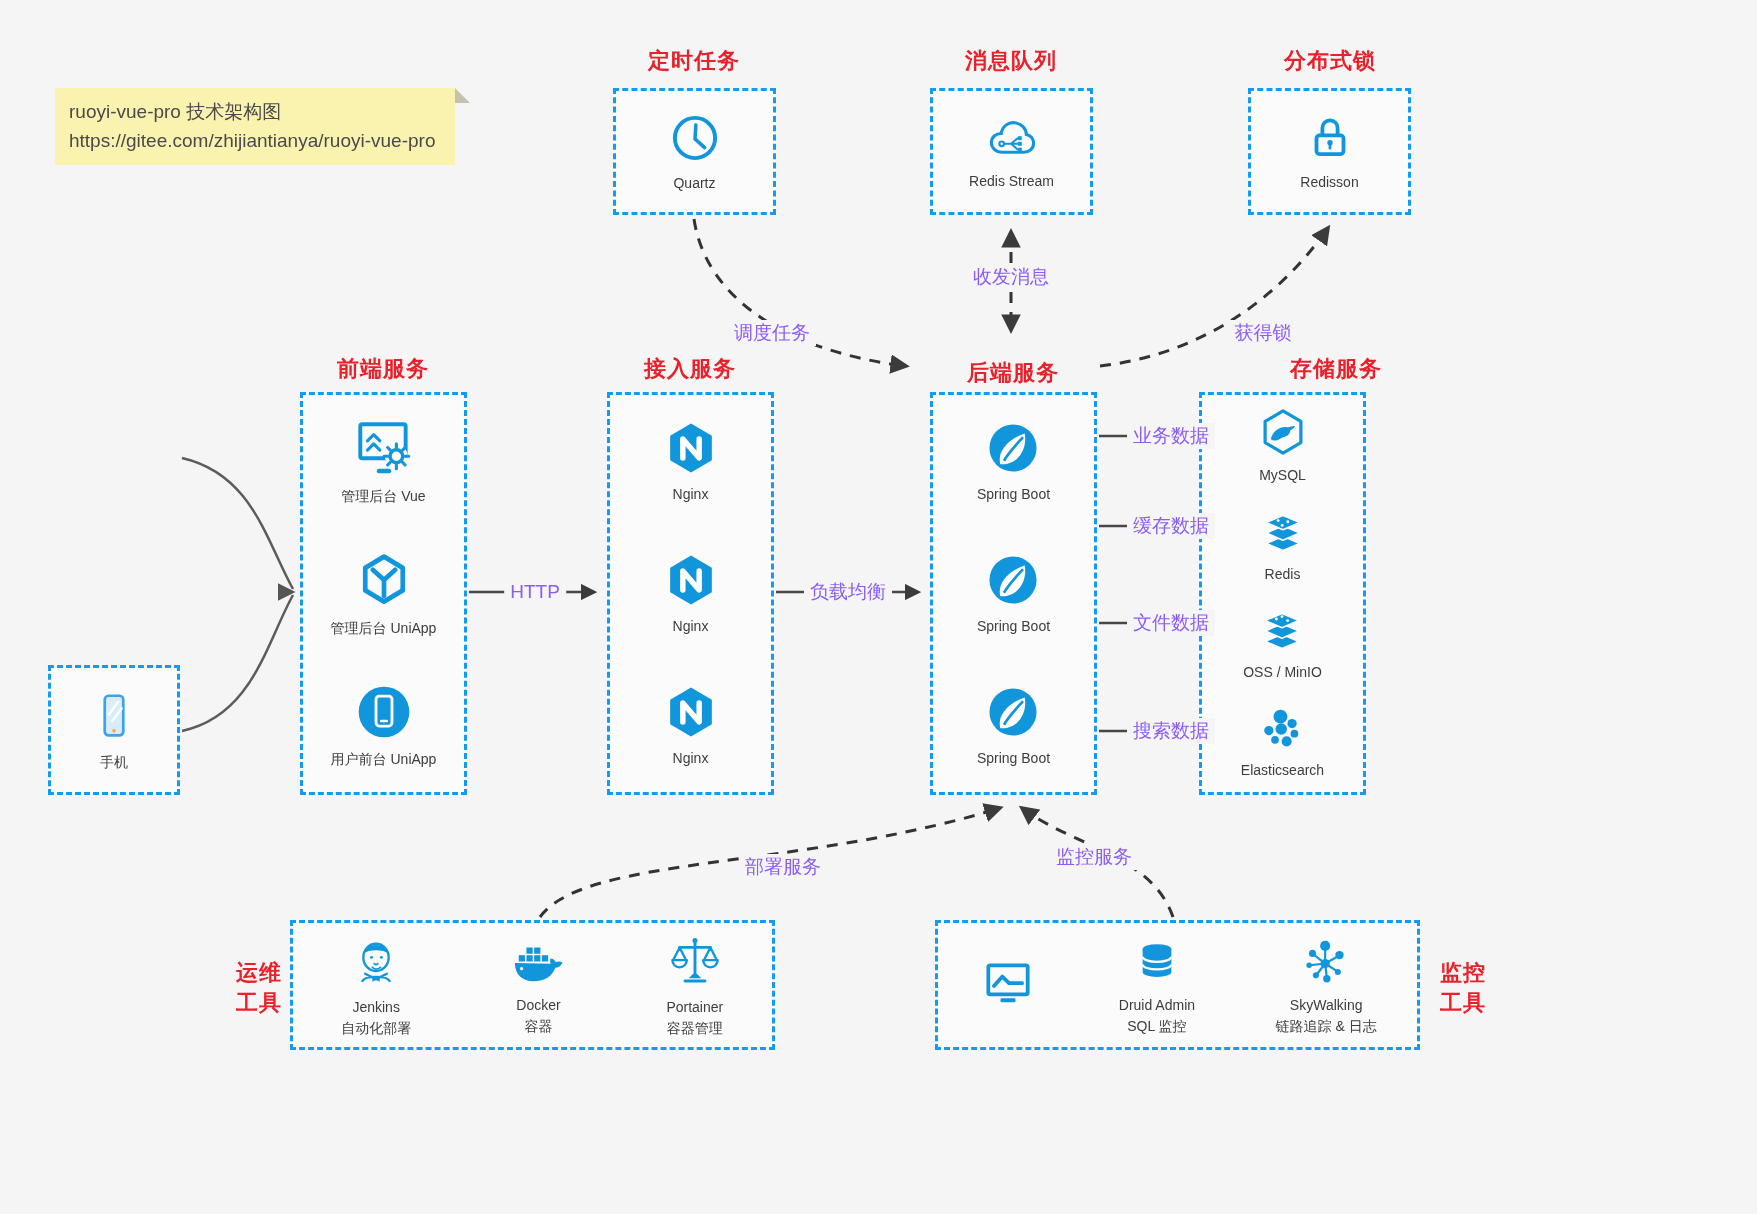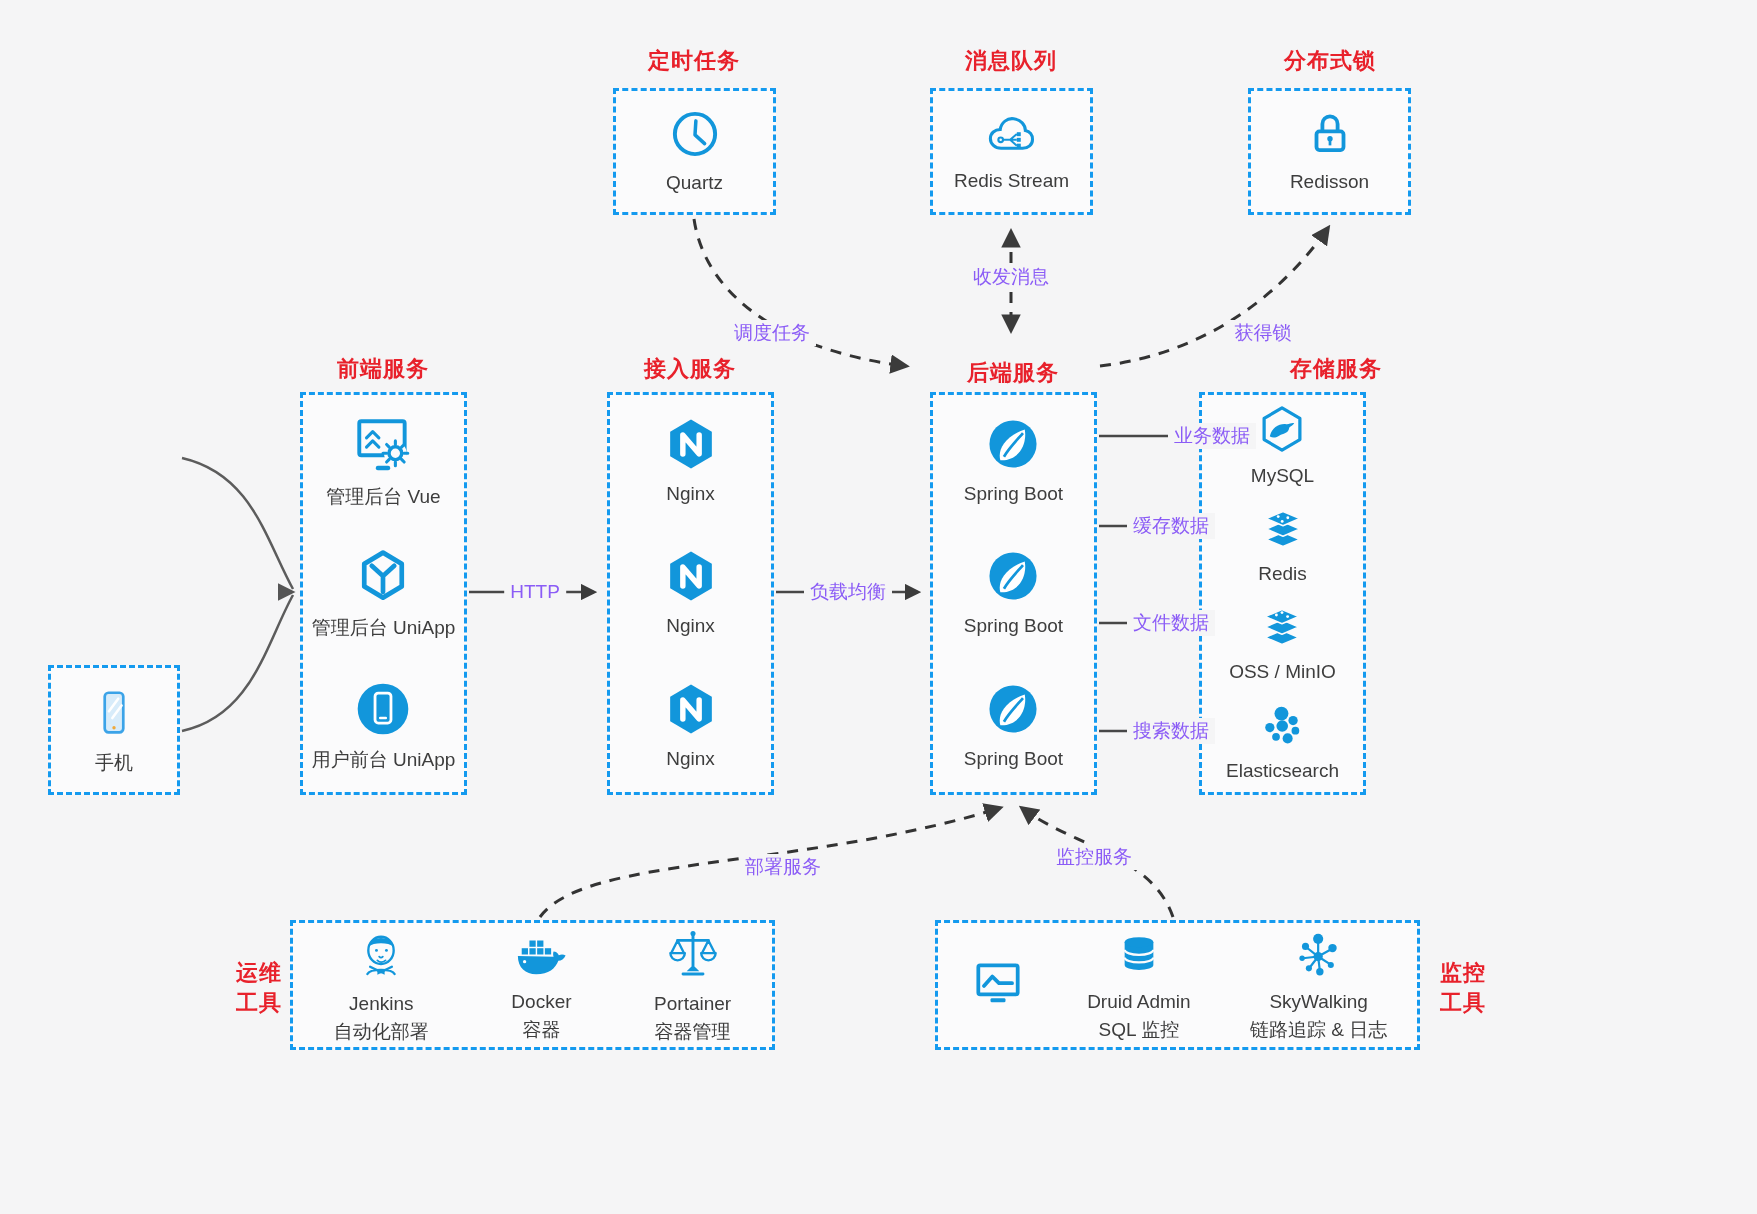--- a/index.html
+++ b/index.html
@@ -31,21 +31,21 @@
     line-height:1.35;text-align:center;letter-spacing:1px;
   }
   
   .box{
     position:absolute;border:3px dashed #149aef;background:#fbfbfc;
     display:flex;flex-direction:column;align-items:center;justify-content:space-around;
     box-sizing:border-box;
   }
   .box.row{flex-direction:row;}
   .node{display:flex;flex-direction:column;align-items:center;gap:7px;}
-  .node-label{font-size:19px;color:#3d3d3d;white-space:nowrap;text-align:center;line-height:1.45;}
+  .node-label{font-size:14px;color:#3d3d3d;white-space:nowrap;text-align:center;line-height:1.45;}
   .icon{display:block;}
   
   .elabel{
     position:absolute;transform:translate(-50%,-50%);
     background:#f5f5f6;padding:0 6px;font-size:19px;color:#8b5cf6;white-space:nowrap;
   }
 </style>
 </head>
 <body>
 
@@ -73,20 +73,25 @@
     <path d="M1099,623 H1238" fill="none" stroke="#474747" stroke-width="2.5" marker-end="url(#ah)"></path>
     <path d="M1099,731 H1238" fill="none" stroke="#474747" stroke-width="2.5" marker-end="url(#ah)"></path>
 
     <path d="M694,219 C706,300 790,352 906,366" fill="none" stroke="#333" stroke-width="3" stroke-dasharray="11 9" marker-end="url(#ah)"></path>
     <path d="M1011,232 V330" fill="none" stroke="#333" stroke-width="3" stroke-dasharray="11 9" marker-start="url(#ah)" marker-end="url(#ah)"></path>
     <path d="M1100,366 C1190,356 1272,308 1328,228" fill="none" stroke="#333" stroke-width="3" stroke-dasharray="11 9" marker-end="url(#ah)"></path>
     <path d="M540,917 C585,855 800,870 1000,808" fill="none" stroke="#333" stroke-width="3" stroke-dasharray="11 9" marker-end="url(#ah)"></path>
     <path d="M1173,917 C1152,855 1072,846 1022,808" fill="none" stroke="#333" stroke-width="3" stroke-dasharray="11 9" marker-end="url(#ah)"></path>
   </svg>
 
+  <div class="note">
+    <div class="fold"></div>
+    <div>ruoyi-vue-pro 技术架构图</div>
+    <div>https://gitee.com/zhijiantianya/ruoyi-vue-pro</div>
+  </div>
 
   <div class="gtitle" style="left:694px;top:46px;">定时任务</div>
   <div class="gtitle" style="left:1011px;top:46px;">消息队列</div>
   <div class="gtitle" style="left:1330px;top:46px;">分布式锁</div>
   <div class="gtitle" style="left:383px;top:354px;">前端服务</div>
   <div class="gtitle" style="left:690px;top:354px;">接入服务</div>
   <div class="gtitle" style="left:1013px;top:358px;">后端服务</div>
   <div class="gtitle" style="left:1336px;top:354px;">存储服务</div>
   <div class="side-title" style="left:236px;top:958px;">
     <div>运维</div>
@@ -350,21 +355,21 @@
       </svg>
       <div class="node-label">
         <div>SkyWalking</div>
         <div>链路追踪 &amp; 日志</div>
       </div>
     </div>
   </div>
 
   <div class="elabel" style="left:535px;top:592px;">HTTP</div>
   <div class="elabel" style="left:848px;top:592px;">负载均衡</div>
-  <div class="elabel" style="left:1171px;top:436px;margin-left:41px;">业务数据</div>
+  <div class="elabel" style="left:1171px;top:436px;">业务数据</div>
   <div class="elabel" style="left:1171px;top:526px;">缓存数据</div>
   <div class="elabel" style="left:1171px;top:623px;">文件数据</div>
   <div class="elabel" style="left:1171px;top:731px;">搜索数据</div>
   <div class="elabel" style="left:772px;top:333px;">调度任务</div>
   <div class="elabel" style="left:1011px;top:277px;">收发消息</div>
   <div class="elabel" style="left:1263px;top:333px;">获得锁</div>
   <div class="elabel" style="left:783px;top:867px;">部署服务</div>
   <div class="elabel" style="left:1094px;top:857px;">监控服务</div>
 
 </div>

